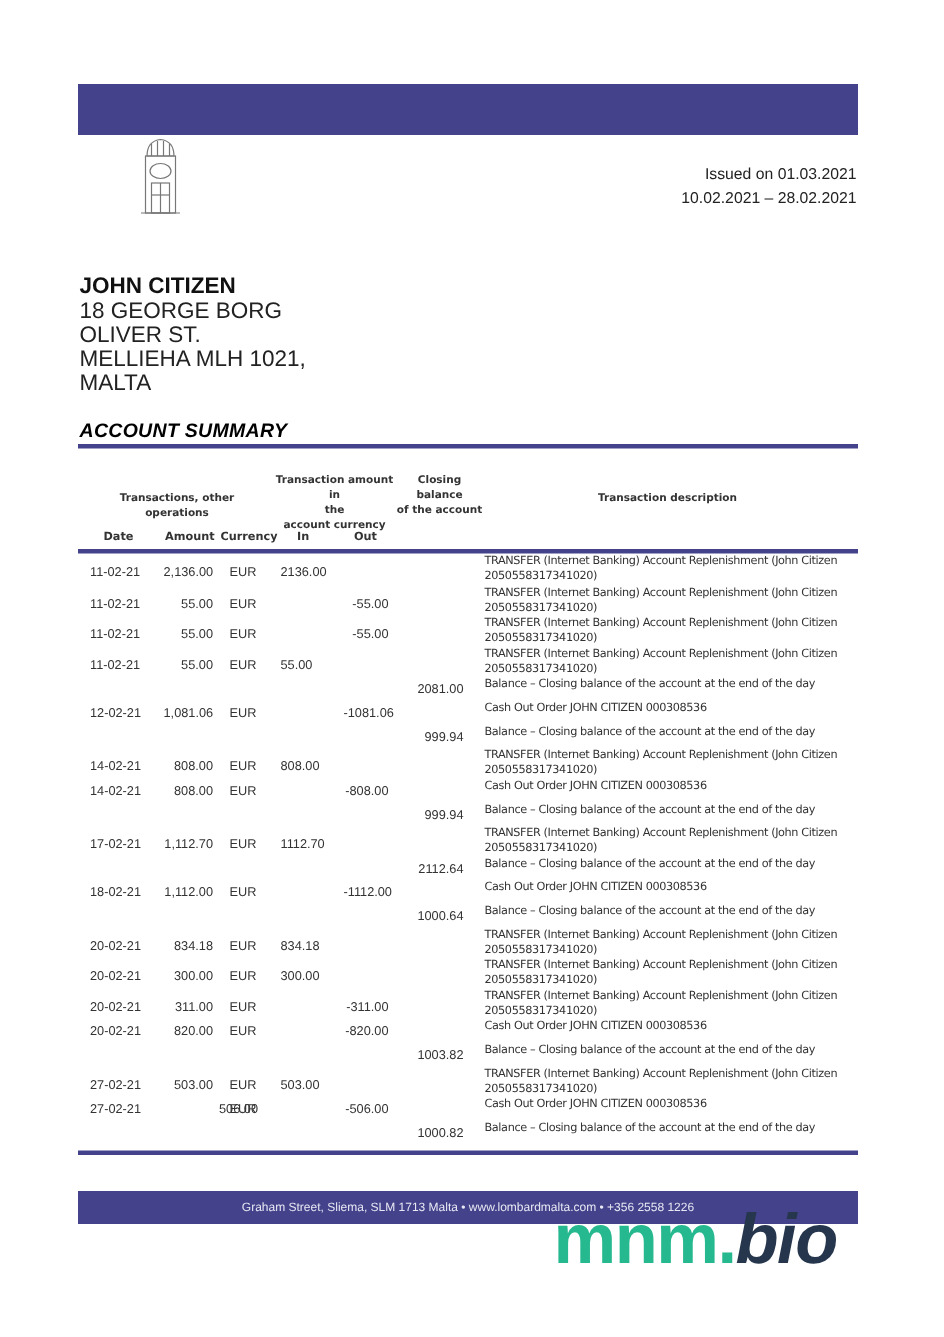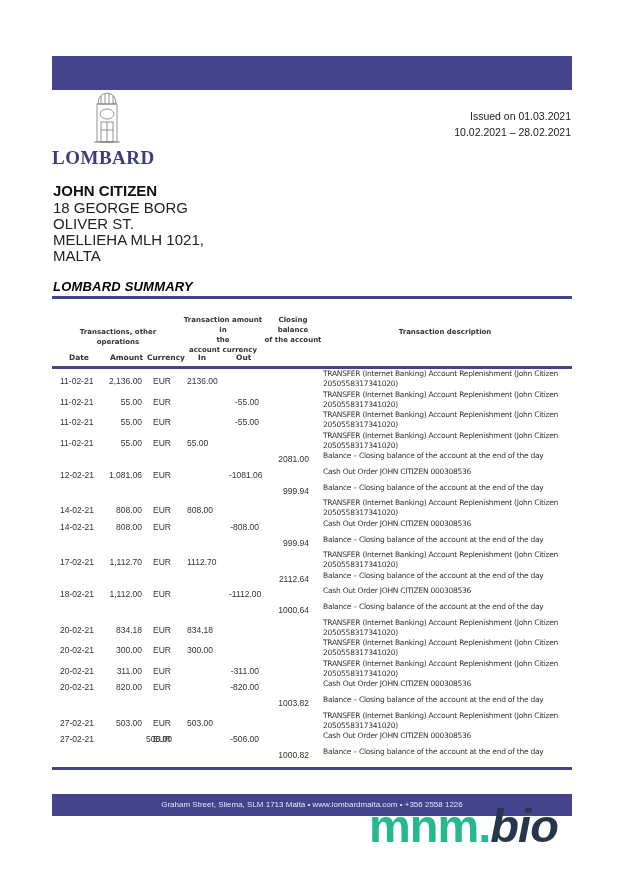--- a/index.html
+++ b/index.html
@@ -49,40 +49,39 @@
         <line x1="13" y1="2" x2="13" y2="12"></line>
         <line x1="17" y1="2" x2="17" y2="12"></line>
         <line x1="21" y1="4" x2="21" y2="12"></line>
       <ellipse cx="15" cy="22" rx="7" ry="5"></ellipse>
       <rect x="9" y="30" width="12" height="20"></rect>
       <line x1="15" y1="30" x2="15" y2="50"></line>
       <line x1="9" y1="38" x2="21" y2="38"></line>
       <line x1="2" y1="50" x2="28" y2="50"></line>
     </g>
   </svg>
-  <div class="logo-text">LOMBARD</div>
 </div>
 
 <div class="issued">
   <div>Issued on 01.03.2021</div>
   <div>10.02.2021 – 28.02.2021</div>
 </div>
 
 <div class="client-name">JOHN CITIZEN</div>
 <div class="address">
   <div>18 GEORGE BORG</div>
   <div>OLIVER ST.</div>
   <div>MELLIEHA MLH 1021,</div>
   <div>MALTA</div>
 </div>
 
 <div class="acct">
 </div>
 
-<div class="section-title">LOMBARD SUMMARY</div>
+<div class="section-title">ACCOUNT SUMMARY</div>
 <div class="section-rule"></div>
 
 <div class="th" style="left:58px;top:327px;width:120px;">Transactions, other operations</div>
 <div class="th" style="left:183px;top:315px;width:80px;">
   <div>Transaction amount in</div>
   <div>the</div>
   <div>account currency</div>
 </div>
 <div class="th" style="left:263px;top:315px;width:60px;">
   <div>Closing balance</div>

